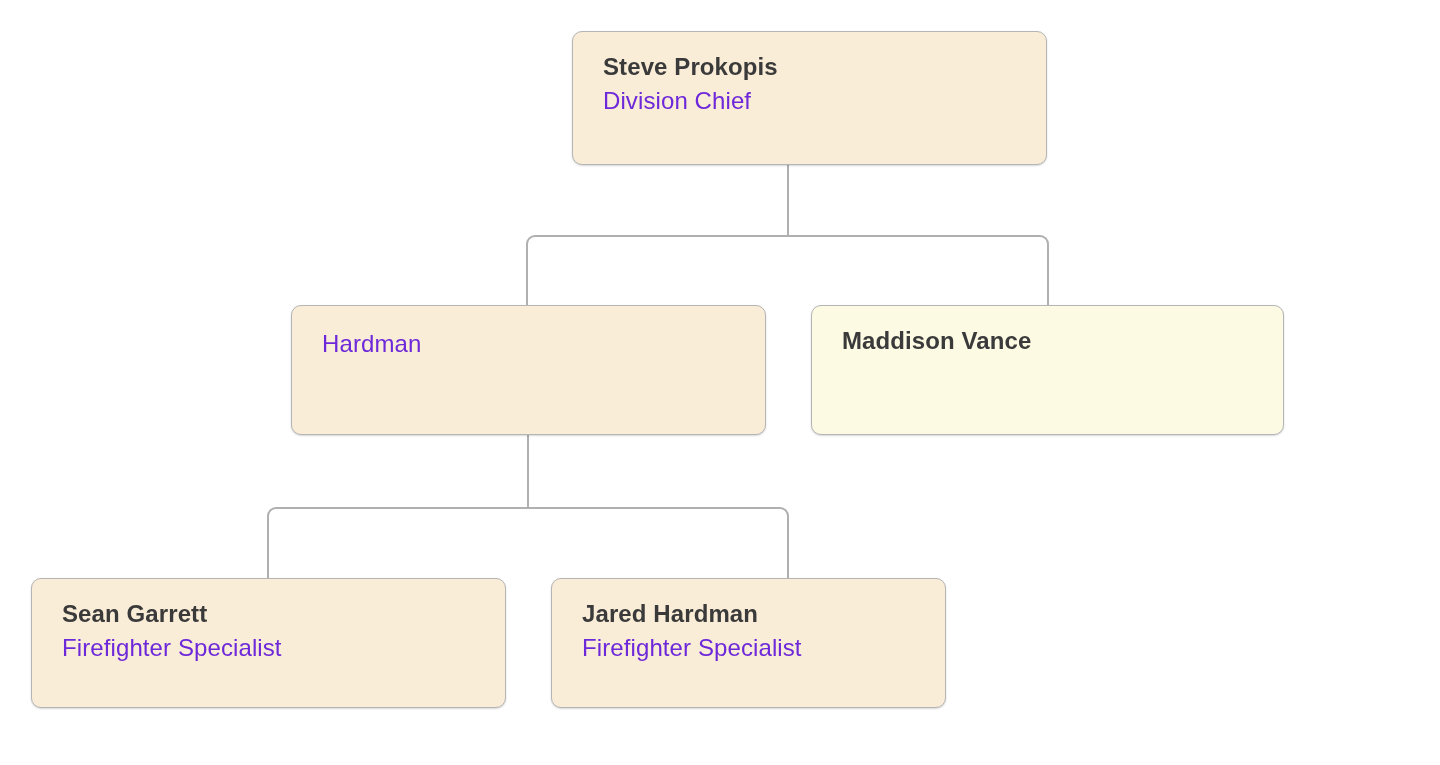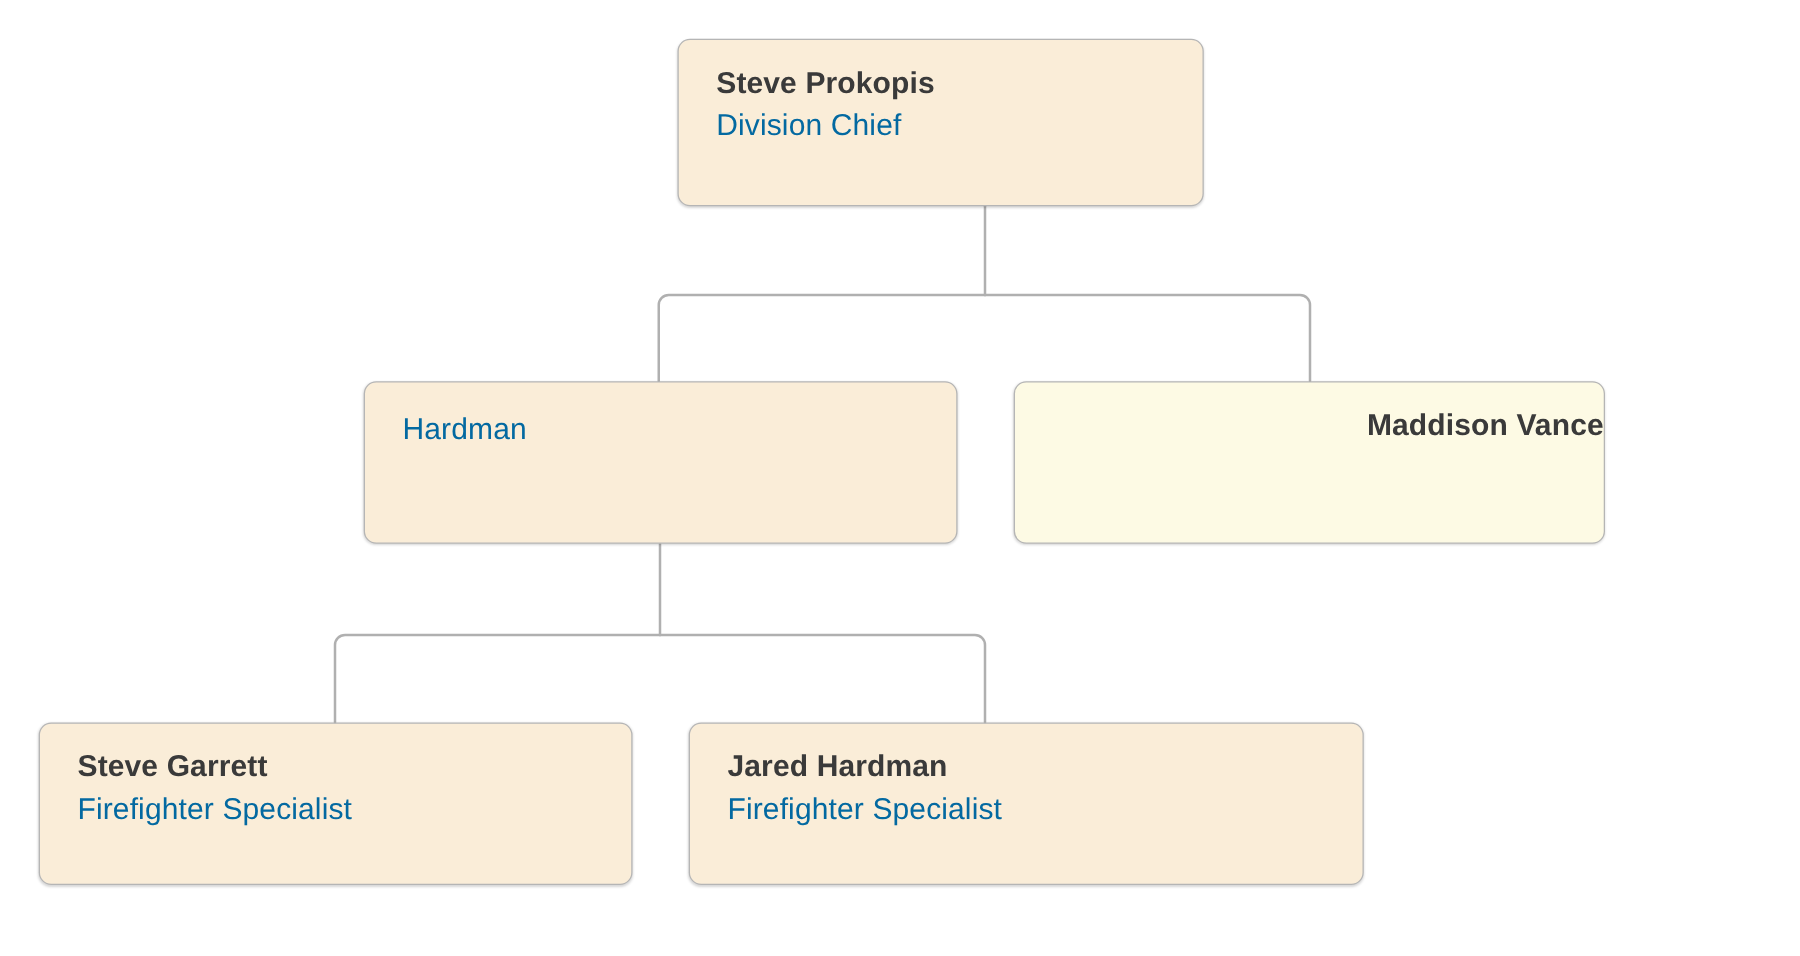--- a/index.html
+++ b/index.html
@@ -44,21 +44,21 @@
     font-size: 24px;
     font-weight: bold;
     color: #3a3a3a;
     line-height: 1.28;
     letter-spacing: 0.1px;
     white-space: nowrap;
   }
   .node-title {
     font-size: 24px;
     font-weight: normal;
-    color: #0369a1;
+    color: #6d28d9;
     line-height: 1.3;
     letter-spacing: 0.1px;
     margin-top: 2px;
     white-space: nowrap;
   }
 </style>
 </head>
 <body>
 
 <div id="chart-canvas">
@@ -69,36 +69,36 @@
       <path d="M 788 165 L 788 236"></path>
       <path d="M 788 236 L 535 236 A 8 8 0 0 0 527 244 L 527 305"></path>
       <path d="M 788 236 L 1040 236 A 8 8 0 0 1 1048 244 L 1048 305"></path>
 
       <path d="M 528 435 L 528 508"></path>
       <path d="M 528 508 L 276 508 A 8 8 0 0 0 268 516 L 268 578"></path>
       <path d="M 528 508 L 780 508 A 8 8 0 0 1 788 516 L 788 578"></path>
     </g>
   </svg>
 
-  <div class="org-node" style="left:542px; top:31px; width:421px; height:134px; background:#faedd8;">
+  <div class="org-node" style="left:572px; top:31px; width:475px; height:134px; background:#faedd8;">
     <div class="node-name">Steve Prokopis</div>
     <div class="node-title">Division Chief</div>
   </div>
 
   <div class="org-node" style="left:291px; top:305px; width:475px; height:130px; background:#faedd8;">
     <div class="node-title">Hardman</div>
   </div>
 
-  <div class="org-node" style="left:811px; top:305px; width:473px; height:130px; background:#fdfae4;text-align:right;">
+  <div class="org-node" style="left:811px; top:305px; width:473px; height:130px; background:#fdfae4;">
     <div class="node-name">Maddison Vance</div>
   </div>
 
   <div class="org-node" style="left:31px; top:578px; width:475px; height:130px; background:#faedd8;">
-    <div class="node-name">Steve Garrett</div>
+    <div class="node-name">Sean Garrett</div>
     <div class="node-title">Firefighter Specialist</div>
   </div>
 
-  <div class="org-node" style="left:551px; top:578px; width:540px; height:130px; background:#faedd8;">
+  <div class="org-node" style="left:551px; top:578px; width:395px; height:130px; background:#faedd8;">
     <div class="node-name">Jared Hardman</div>
     <div class="node-title">Firefighter Specialist</div>
   </div>
 
 </div>
 
 </body></html>

